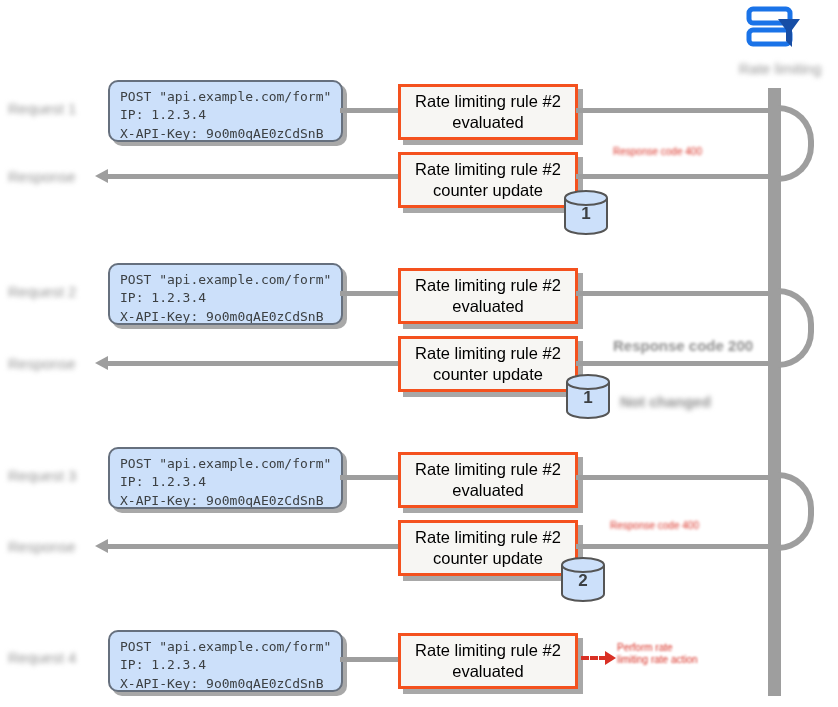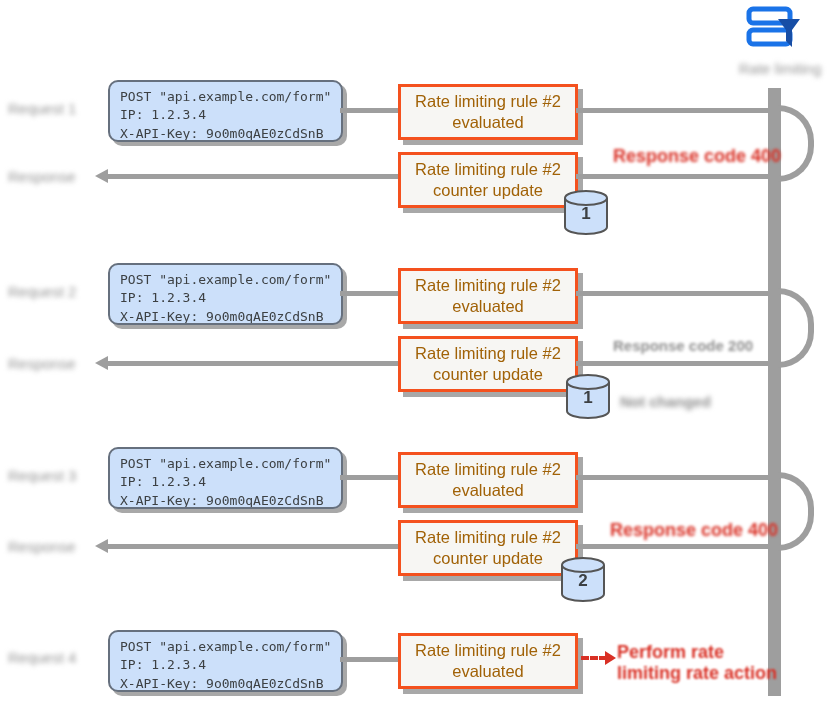--- a/index.html
+++ b/index.html
@@ -22,37 +22,37 @@
     box-shadow:4px 4px 0 #a8a8a8;
     font-family:"DejaVu Sans Mono",monospace;font-size:13px;line-height:1.42;
     padding:6px 10px;color:#3c4043;white-space:nowrap;overflow:hidden;
   }
   
   .obox{
     position:absolute;left:398px;width:180px;height:56px;box-sizing:border-box;
     background:#f7f6f3;border:3px solid #f4511e;
     box-shadow:5px 5px 0 #a8a8a8;
     display:flex;flex-direction:column;align-items:center;justify-content:center;
-    font-size:16.5px;line-height:1.25;color:#a16207;text-align:center;
+    font-size:16.5px;line-height:1.25;color:#000000;text-align:center;
   }
   
   .h-line{position:absolute;height:5px;background:#9e9e9e;}
   .arrow-left{
     position:absolute;width:0;height:0;
     border-top:7px solid transparent;border-bottom:7px solid transparent;
     border-right:13px solid #9e9e9e;
   }
   .timeline{position:absolute;left:768px;top:88px;width:13px;height:608px;background:#9e9e9e;}
   .arc{
     position:absolute;left:778px;width:36px;box-sizing:border-box;
     border:6px solid #9e9e9e;border-left:none;border-radius:0 46px 46px 0;
     background:transparent;
   }
   
-  .note-red{position:absolute;font-size:18px;font-weight:bold;color:#d93025;white-space:nowrap;}
+  .note-red{position:absolute;font-size:10px;font-weight:normal;color:#d93025;white-space:nowrap;}
   .note-gray{position:absolute;font-size:15px;font-weight:bold;color:#8f8f8f;white-space:nowrap;}
   .dash-arrow{position:absolute;width:26px;height:0;border-top:4px dashed #d93025;}
   .dash-tip{
     position:absolute;width:0;height:0;
     border-top:7px solid transparent;border-bottom:7px solid transparent;
     border-left:11px solid #d93025;
   }
   
   .cyl{position:absolute;width:48px;height:47px;}
   .cyl-num{

